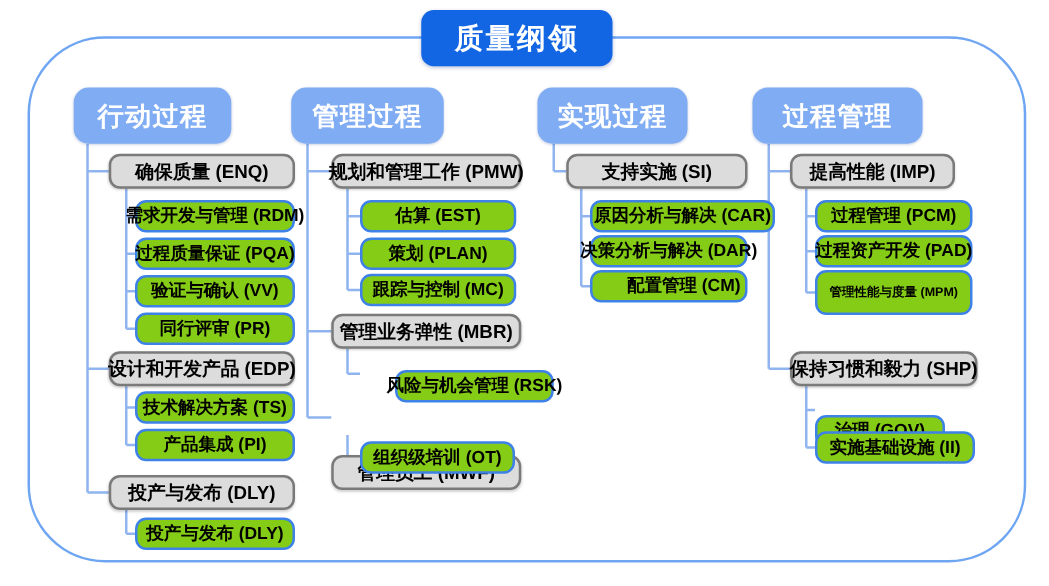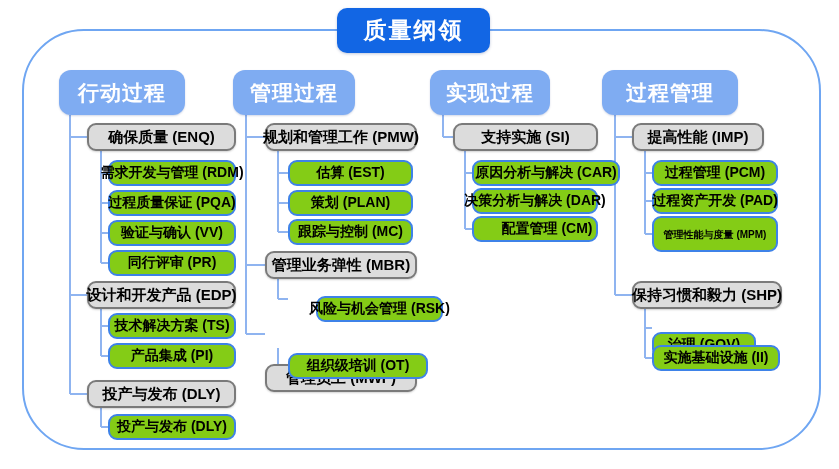--- a/index.html
+++ b/index.html
@@ -99,21 +99,21 @@
 
   <div class="box group-box" style="left:265px;top:123px;width:152px;">规划和管理工作 (PMW)</div>
   <div class="box item-box" style="left:288px;top:160px;width:125px;">估算 (EST)</div>
   <div class="box item-box" style="left:288px;top:190px;width:125px;">策划 (PLAN)</div>
   <div class="box item-box" style="left:288px;top:219px;width:125px;">跟踪与控制 (MC)</div>
 
   <div class="box group-box" style="left:265px;top:251px;width:152px;">管理业务弹性 (MBR)</div>
   <div class="box item-box" style="left:288px;top:296px;width:127px;margin-left:28px;">风险与机会管理 (RSK)</div>
 
   <div class="box group-box" style="left:265px;top:320px;width:152px;margin-top:44px;">管理员工 (MWF)</div>
-  <div class="box item-box" style="left:288px;top:353px;width:140px;">组织级培训 (OT)</div>
+  <div class="box item-box" style="left:288px;top:353px;width:124px;">组织级培训 (OT)</div>
 
   <div class="col-header" style="left:430px;top:70px;width:120px;">实现过程</div>
 
   <div class="box group-box" style="left:453px;top:123px;width:145px;">支持实施 (SI)</div>
   <div class="box item-box" style="left:472px;top:160px;width:148px;">原因分析与解决 (CAR)</div>
   <div class="box item-box" style="left:472px;top:188px;width:126px;">决策分析与解决 (DAR)</div>
   <div class="box item-box" style="left:472px;top:216px;width:126px;padding-left:24px;">配置管理 (CM)</div>
 
   <div class="col-header" style="left:602px;top:70px;width:136px;">过程管理</div>
 

